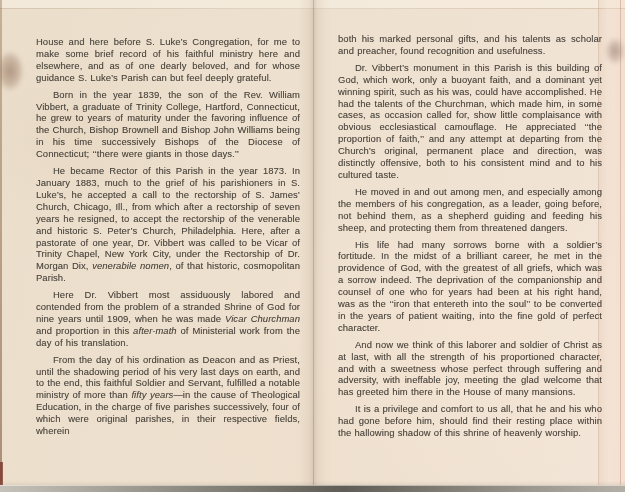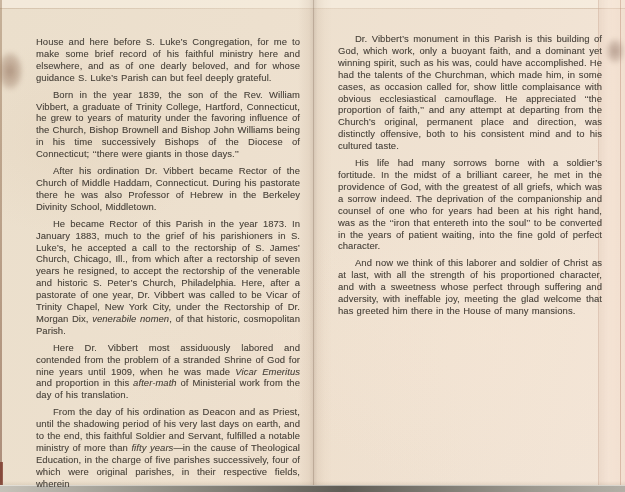--- a/index.html
+++ b/index.html
@@ -66,24 +66,26 @@
   <div class="stain stain-left"></div>
   <div class="stain stain-right"></div>
   <div class="left-edge"></div>
   <div class="left-corner-tick"></div>
   <div class="bottom-shadow"></div>
   <div class="bottom-strip"></div>
 
   <div id="left-text" class="page-text">
     <p class="para"><span>House and here before S. Luke’s Congregation, for me to make some brief record of his faithful ministry here and elsewhere, and as of one dearly beloved, and for whose guidance S. Luke’s Parish can but feel deeply grateful.</span></p>
     <p class="para indent"><span>Born in the year 1839, the son of the Rev. William Vibbert, a graduate of Trinity College, Hartford, Connecticut, he grew to years of maturity under the favoring influence of the Church, Bishop Brownell and Bishop John Williams being in his time successively Bishops of the Diocese of Connecticut; ‘‘there were giants in those days.’’</span></p>
-    <p class="para indent"><span>After his ordination Dr. Vibbert became Rector of the Church of Middle Haddam, Connecticut. During his pastorate there he was also Professor of Hebrew in the Berkeley Divinity School, Middletown.</span></p>
     <p class="para indent"><span>He became Rector of this Parish in the year 1873. In January 1883, much to the grief of his parishioners in S. Luke’s, he accepted a call to the rectorship of S. James’ Church, Chicago, Ill., from which after a rectorship of seven years he resigned, to accept the rectorship of the venerable and historic S. Peter’s Church, Philadelphia. Here, after a pastorate of one year, Dr. Vibbert was called to be Vicar of Trinity Chapel, New York City, under the Rectorship of Dr. Morgan Dix, </span><span class="it">venerabile nomen</span><span>, of that historic, cosmopolitan Parish.</span></p>
-    <p class="para indent"><span>Here Dr. Vibbert most assiduously labored and contended from the problem of a stranded Shrine of God for nine years until 1909, when he was made </span><span class="it">Vicar Emeritus</span><span> and proportion in this </span><span class="it">after-math</span><span> of Ministerial work from the day of his translation.</span></p>
+    <p class="para indent"><span>Here Dr. Vibbert most assiduously labored and contended from the problem of a stranded Shrine of God for nine years until 1909, when he was made </span><span class="it">Vicar Churchman</span><span> and proportion in this </span><span class="it">after-math</span><span> of Ministerial work from the day of his translation.</span></p>
     <p class="para indent"><span>From the day of his ordination as Deacon and as Priest, until the shadowing period of his very last days on earth, and to the end, this faithful Soldier and Servant, fulfilled a notable ministry of more than </span><span class="it">fifty years</span><span>—in the cause of Theological Education, in the charge of five parishes successively, four of which were original parishes, in their respective fields, wherein</span></p>
   </div>
 
   <div id="right-text" class="page-text">
+    <p class="para"><span>both his marked personal gifts, and his talents as scholar and preacher, found recognition and usefulness.</span></p>
     <p class="para indent"><span>Dr. Vibbert’s monument in this Parish is this building of God, which work, only a buoyant faith, and a dominant yet winning spirit, such as his was, could have accomplished. He had the talents of the Churchman, which made him, in some cases, as occasion called for, show little complaisance with obvious ecclesiastical camouflage. He appreciated ‘‘the proportion of faith,’’ and any attempt at departing from the Church’s original, permanent place and direction, was distinctly offensive, both to his consistent mind and to his cultured taste.</span></p>
+    <p class="para indent"><span>He moved in and out among men, and especially among the members of his congregation, as a leader, going before, not behind them, as a shepherd guiding and feeding his sheep, and protecting them from threatened dangers.</span></p>
     <p class="para indent"><span>His life had many sorrows borne with a soldier’s fortitude. In the midst of a brilliant career, he met in the providence of God, with the greatest of all griefs, which was a sorrow indeed. The deprivation of the companionship and counsel of one who for years had been at his right hand, was as the ‘‘iron that entereth into the soul’’ to be converted in the years of patient waiting, into the fine gold of perfect character.</span></p>
     <p class="para indent"><span>And now we think of this laborer and soldier of Christ as at last, with all the strength of his proportioned character, and with a sweetness whose perfect through suffering and adversity, with ineffable joy, meeting the glad welcome that has greeted him there in the House of many mansions.</span></p>
+    <p class="para indent"><span>It is a privilege and comfort to us all, that he and his who had gone before him, should find their resting place within the hallowing shadow of this shrine of heavenly worship.</span></p>
   </div>
 </div>
 
 </body></html>

